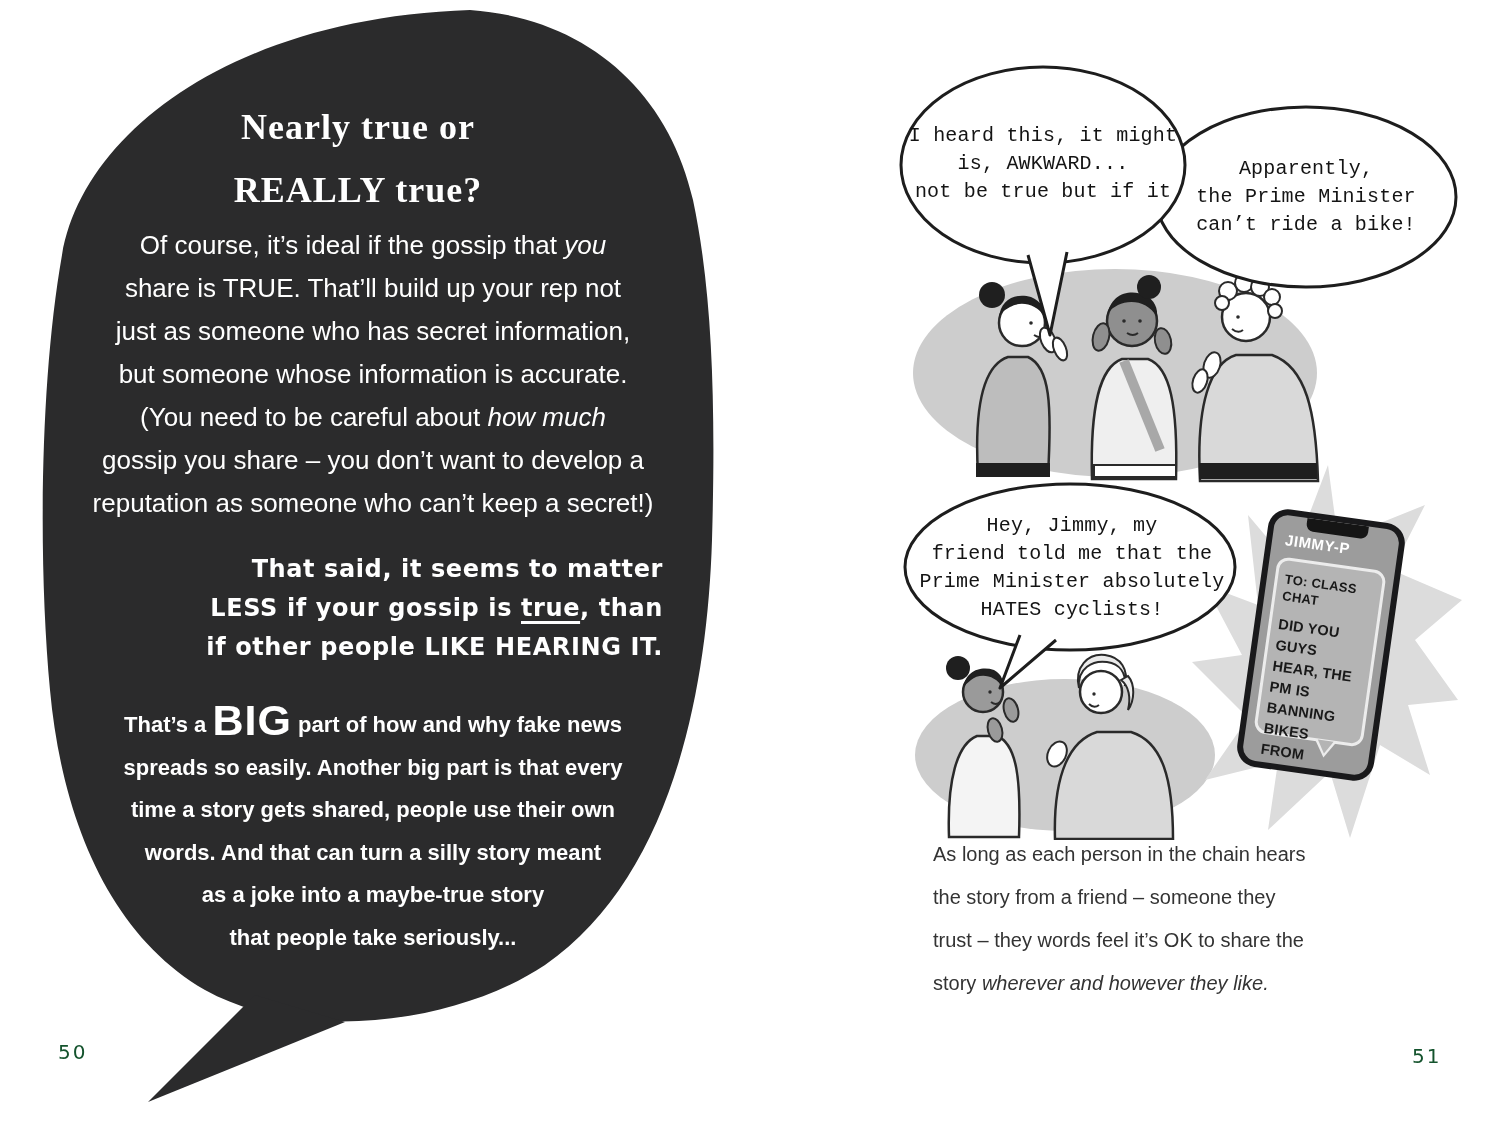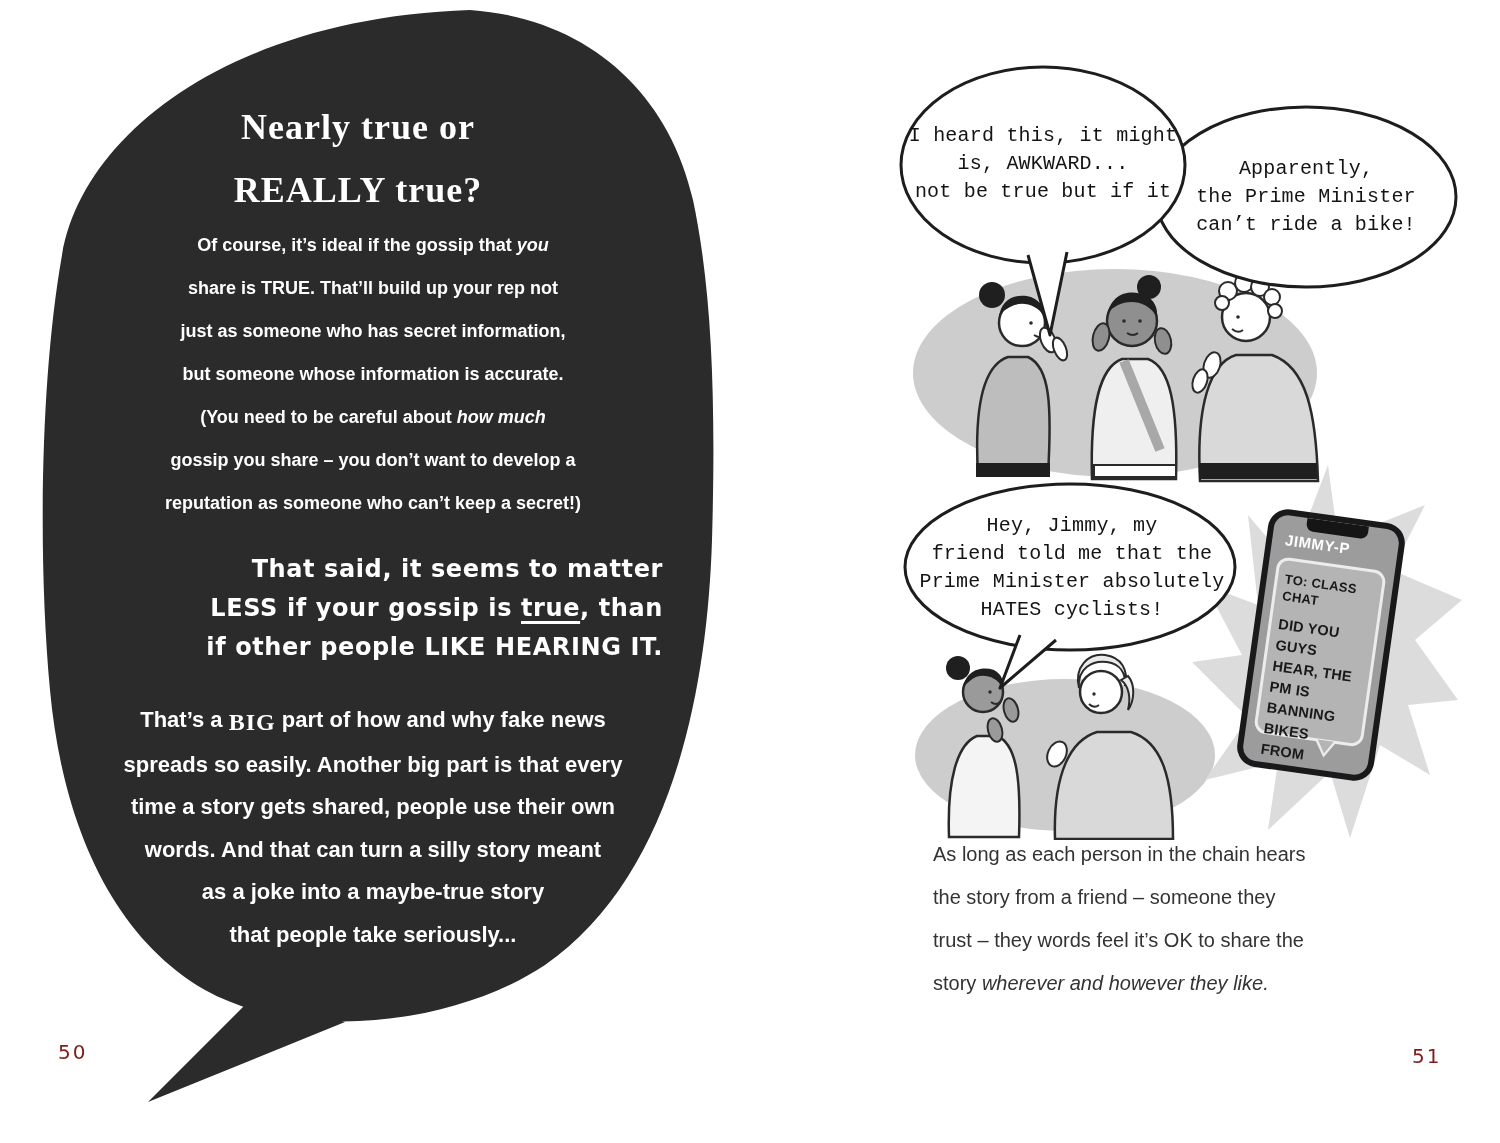--- a/index.html
+++ b/index.html
@@ -9,30 +9,30 @@
   svg{display:block;}
   .line{white-space:nowrap;}
 
   
   #black-blob{left:0;top:0;width:760px;height:1143px;z-index:1;}
   .left-text{z-index:2;color:#ffffff;text-align:center;}
   #page-title{left:78px;top:96px;width:560px;
               font-family:"Liberation Serif",serif;font-weight:bold;
               font-size:36px;line-height:63px;letter-spacing:1px;}
   #intro-paragraph{left:83px;top:224px;width:580px;
-              font-weight:bold;font-size:18px;line-height:43px;}
+              font-weight:normal;font-size:26px;line-height:43px;}
   #hand-note{left:83px;top:550px;width:580px;
               font-family:"DejaVu Sans",sans-serif;font-weight:bold;
               font-size:24px;line-height:39px;letter-spacing:0.6px;text-align:right;}
   #fake-news-paragraph{left:83px;top:699px;width:580px;
               font-weight:bold;font-size:22px;line-height:42.5px;}
   .em{font-style:italic;}
   .u{text-decoration:underline;text-decoration-thickness:2.5px;text-underline-offset:5px;}
-  .big{font-family:Liberation Serif, serif;font-size:24px;letter-spacing:1px;vertical-align:-3px;}
-  .pagenum{z-index:4;font-family:"DejaVu Sans",sans-serif;font-size:20px;color:#7f1d1d;letter-spacing:2px;}
+  .big{font-family:Liberation Sans, sans-serif;font-size:43px;letter-spacing:1px;vertical-align:-3px;}
+  .pagenum{z-index:4;font-family:"DejaVu Sans",sans-serif;font-size:20px;color:#14532d;letter-spacing:2px;}
   #pn-left{left:58px;top:1040px;}
   #pn-right{left:1412px;top:1044px;}
 
   
   .illo{z-index:1;}
   #bubbles-svg{left:870px;top:50px;width:630px;height:650px;z-index:3;}
   .bubble-text{z-index:4;text-align:center;color:#141414;
                font-family:Liberation Mono, monospace;font-size:20px;line-height:28px;letter-spacing:0.2px;}
   #bubble1-text{left:905px;top:122px;width:276px;}
   #bubble2-text{left:1158px;top:155px;width:296px;}

